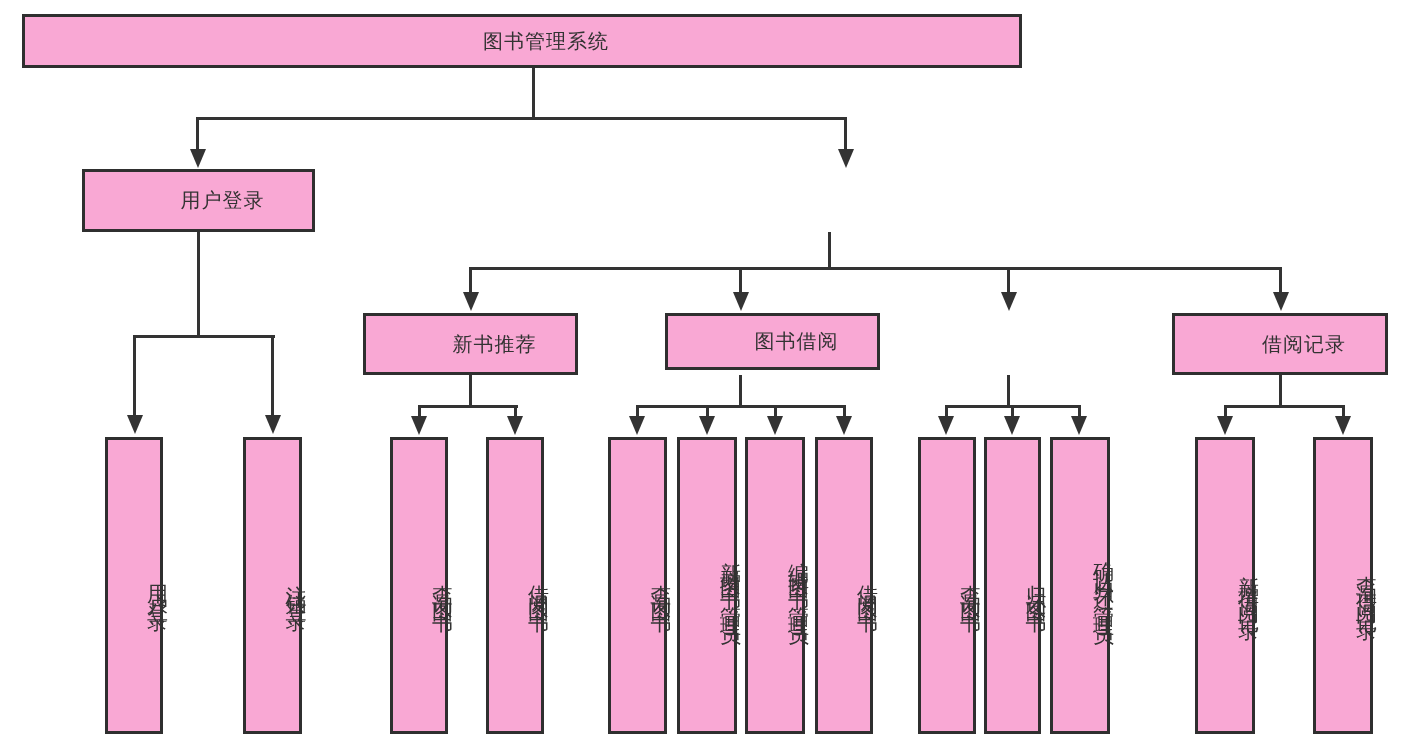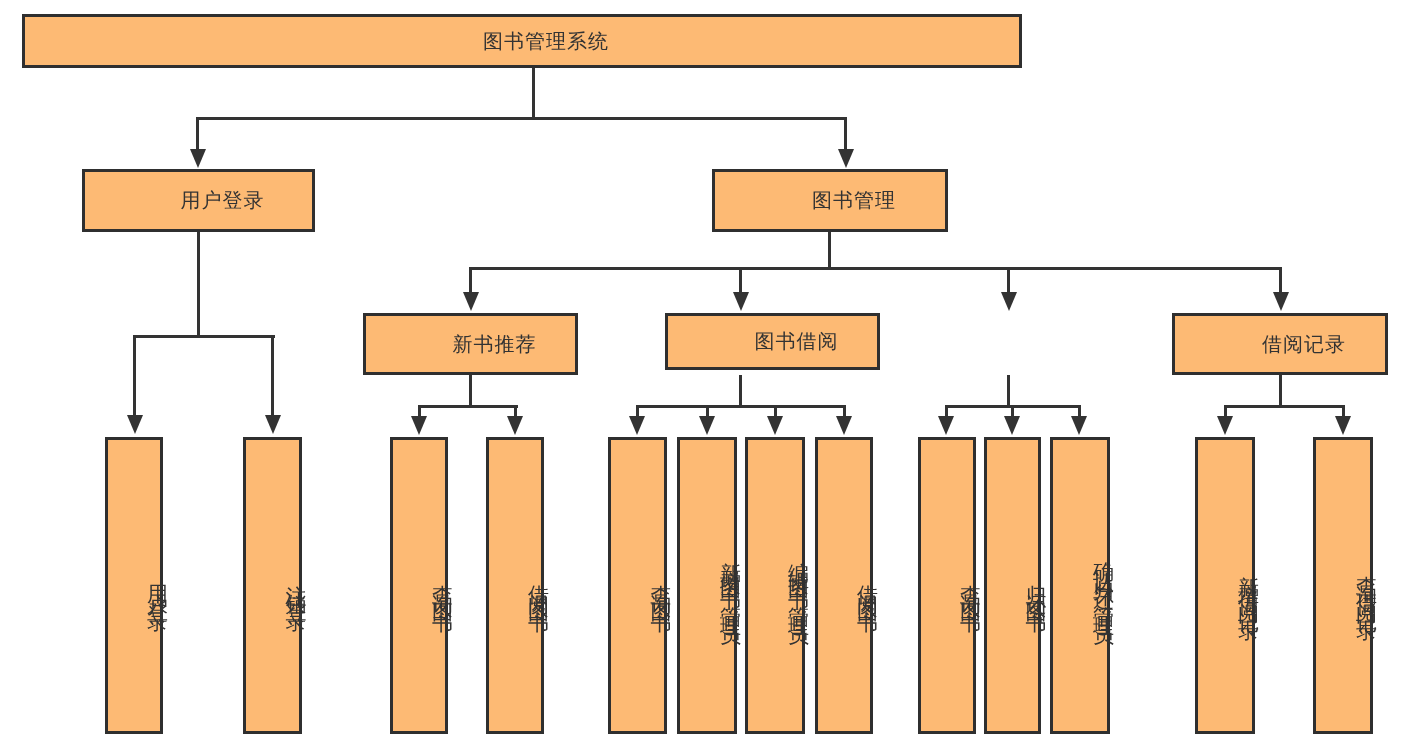--- a/index.html
+++ b/index.html
@@ -2,21 +2,21 @@
 <html><head>
 <meta charset="utf-8">
 <style>
   html,body{margin:0;padding:0;background:#ffffff;}
   .stage{
     position:relative;width:1405px;height:747px;background:#ffffff;
     font-family:"Liberation Sans","DejaVu Sans",sans-serif;
     color:#333333;overflow:hidden;
   }
   .box{
-    position:absolute;box-sizing:border-box;background:#fdba74;
+    position:absolute;box-sizing:border-box;background:#f9a8d4;
     border:3px solid #2f2f2f;display:flex;align-items:center;justify-content:center;padding-left:48px;
   }
   .hlabel{font-size:20px;letter-spacing:1px;white-space:nowrap;}
   .vtext{
     writing-mode:vertical-rl;text-orientation:mixed;
     font-size:21px;letter-spacing:9px;line-height:1;white-space:nowrap;
   }
   .ln{position:absolute;background:#333333;}
   .ah{
     position:absolute;width:0;height:0;
@@ -92,23 +92,20 @@
   <div class="ln" style="left:1342px;top:405px;width:3px;height:15px;"></div>
   <div class="ah" style="left:1335px;top:416px;"></div>
 
   <div class="box" style="left:22px;top:14px;width:1000px;height:54px;">
     <span class="hlabel">图书管理系统</span>
   </div>
 
   <div class="box" style="left:82px;top:169px;width:233px;height:63px;">
     <span class="hlabel">用户登录</span>
   </div>
-  <div class="box" style="left:712px;top:169px;width:236px;height:63px;">
-    <span class="hlabel">图书管理</span>
-  </div>
 
   <div class="box" style="left:363px;top:313px;width:215px;height:62px;align-items:center;">
     <span class="hlabel">新书推荐</span>
   </div>
   <div class="box" style="left:657px;top:313px;width:215px;height:57px;margin-left:8px;">
     <span class="hlabel">图书借阅</span>
   </div>
   <div class="box" style="left:1172px;top:313px;width:216px;height:62px;">
     <span class="hlabel">借阅记录</span>
   </div>

